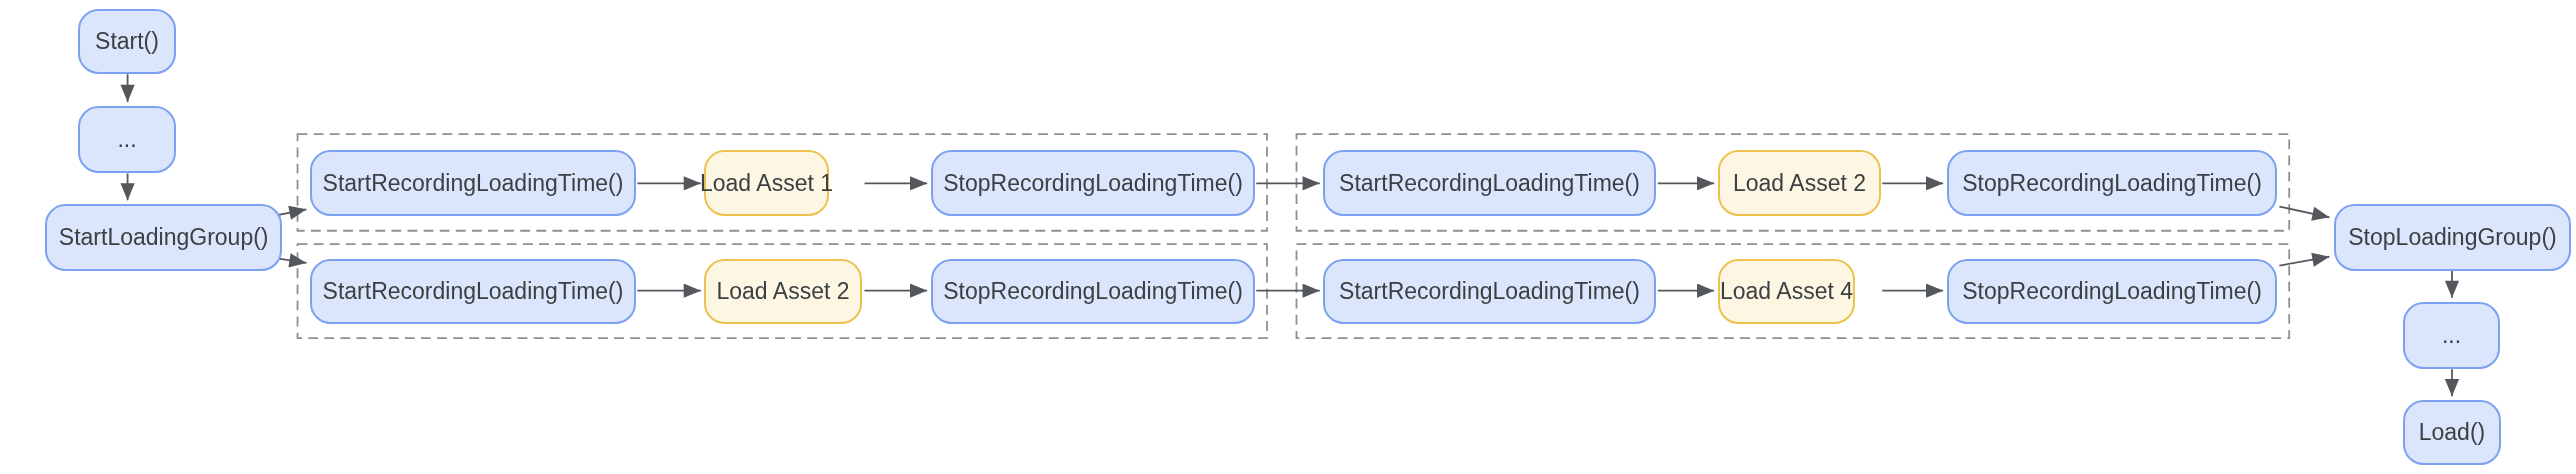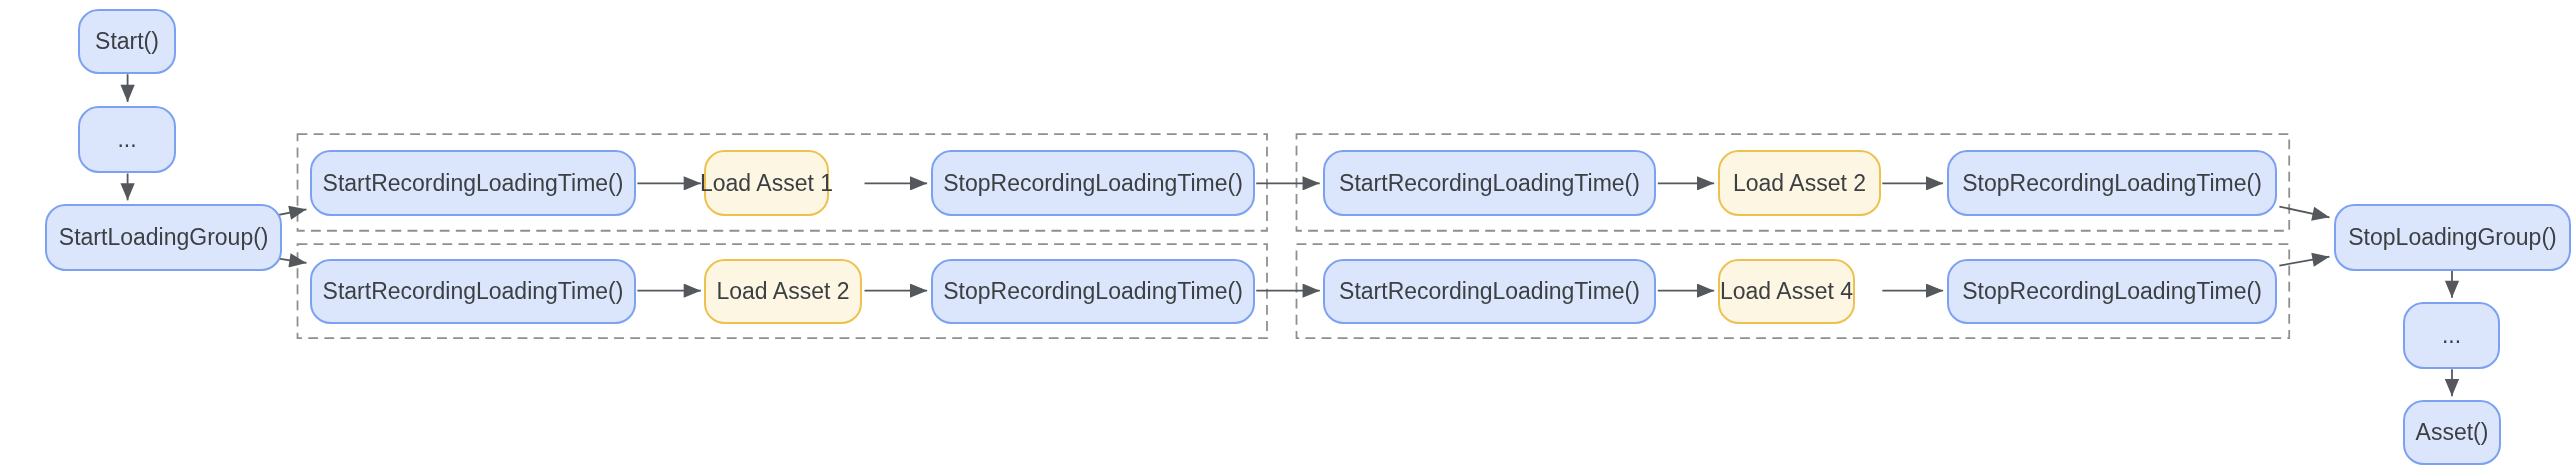--- a/index.html
+++ b/index.html
@@ -142,17 +142,17 @@
     <span>StopRecordingLoadingTime()</span>
   </div>
 
   <div class="node call" style="left:2334px; top:204px; width:237px; height:67px;">
     <span>StopLoadingGroup()</span>
   </div>
   <div class="node call" style="left:2403px; top:302px; width:97px; height:67px;">
     <span>...</span>
   </div>
   <div class="node call" style="left:2403px; top:400px; width:98px; height:65px;">
-    <span>Asset()</span>
+    <span>Load()</span>
   </div>
 
 </div>
 
 
 </body></html>

